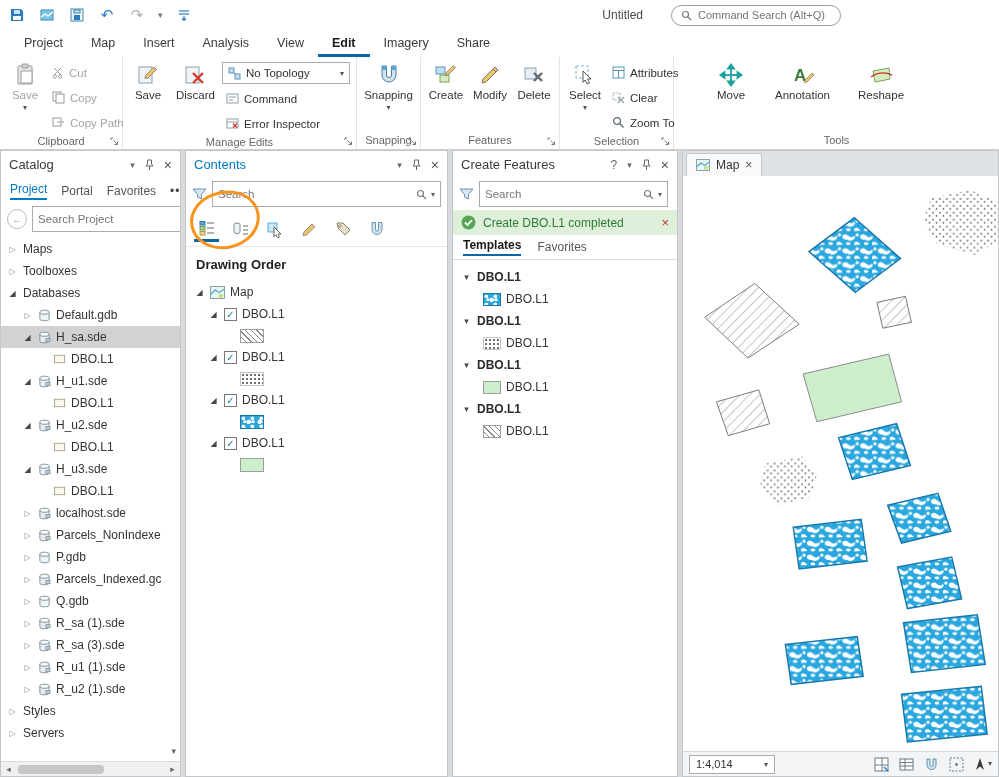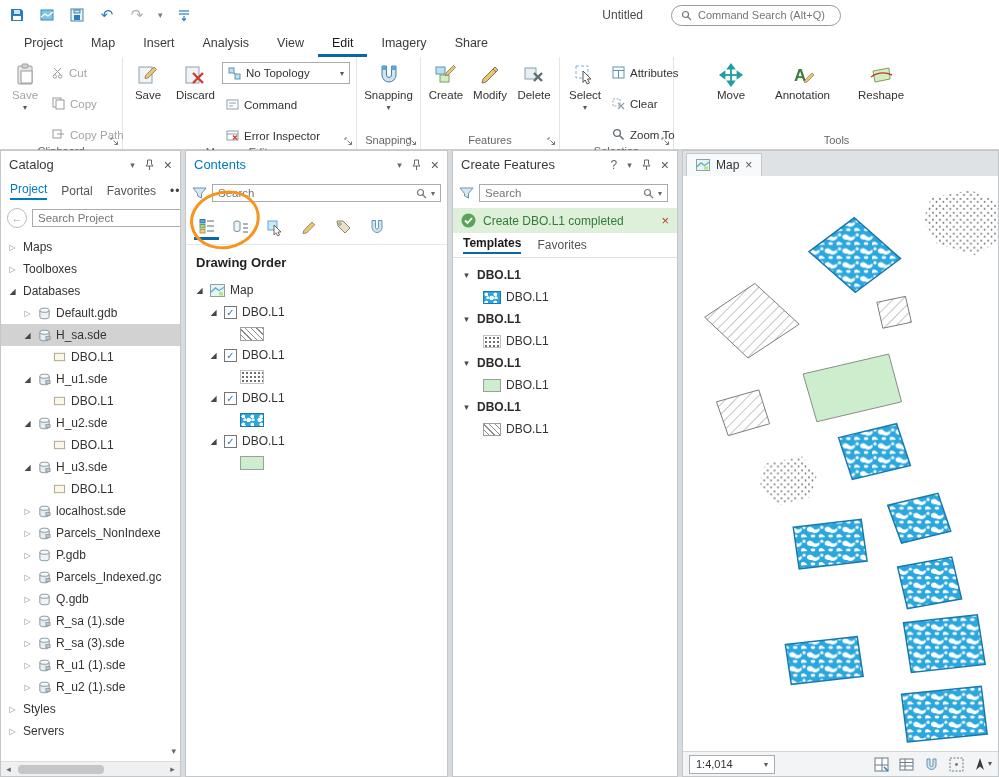--- a/index.html
+++ b/index.html
@@ -15,33 +15,33 @@
   .qat .spacer{flex:1}
   .window-title{color:#4a4a4a;font-size:12px;margin-right:16px}
   .cmd-search{width:170px;height:21px;border:1px solid #8f9ba3;border-radius:11px;display:flex;
               align-items:center;padding:0 9px;gap:6px;margin-right:150px;background:#fff}
   .cmd-search input{border:none;outline:none;flex:1;font-size:11px;color:#5f6b73;background:transparent;
               font-family:"Liberation Sans",sans-serif}
 
   
   .rtabs{display:flex;padding-left:10px;height:27px;align-items:stretch;background:#fff}
   .rtab{padding:6px 14px 4px;font-size:12.5px;color:#3b3b3b}
-  .rtab.active{font-weight:normal;color:#1a1a1a;border-bottom:3px solid #0b66a8;padding-bottom:1px}
+  .rtab.active{font-weight:bold;color:#1a1a1a;border-bottom:3px solid #0b66a8;padding-bottom:1px}
 
   
   .ribbon{height:93px;display:flex;background:#fff;border-bottom:1px solid #cfcfcf}
   .rgroup{display:flex;flex-direction:column;border-right:1px solid #e4e4e4;position:relative;flex:0 0 auto}
   .rg-body{flex:1;display:flex;align-items:flex-start;padding:4px 4px 0;gap:2px}
   .rg-label{height:18px;display:flex;align-items:center;justify-content:center;font-size:11px;color:#666}
   .launcher{position:absolute;right:3px;bottom:3px;line-height:0}
   .bigbtn{display:flex;flex-direction:column;align-items:center;padding:2px 5px 0;min-width:42px;gap:2px;
           font-size:11.5px;color:#333;text-align:center;line-height:1.15}
   .bigbtn .dd{font-size:8px;color:#555;line-height:7px}
   .bigbtn.disabled{color:#a4a4a4}
-  .smallcol{display:flex;flex-direction:column;gap:10px;padding-top:1px}
+  .smallcol{display:flex;flex-direction:column;gap:4px;padding-top:1px}
   .smallbtn{display:flex;align-items:center;gap:5px;font-size:11.5px;height:21px;padding:0 4px;color:#333;white-space:nowrap}
   .smallbtn.disabled{color:#a4a4a4}
   .combo{display:flex;align-items:center;gap:5px;border:1px solid #ababab;background:#fff;height:22px;
          padding:0 5px;font-size:11.5px;width:128px;white-space:nowrap}
   .combo .dd{margin-left:auto;font-size:8px;color:#555}
   .ic{line-height:0}
 
   
   .main{position:absolute;top:150px;bottom:0;left:0;right:0;display:flex;background:#d7dbdd;gap:4px}
   .panel{background:#fff;border:1px solid #c3c7c9;display:flex;flex-direction:column;overflow:hidden;position:relative}
@@ -54,21 +54,21 @@
   .closex{font-size:14px;color:#555;line-height:1}
 
   
   .catalog-panel{width:181px;flex:0 0 181px}
   .cat-tabs{display:flex;gap:14px;padding:0 9px;height:25px;align-items:center;flex:0 0 25px;font-size:12px;color:#555}
   .cat-tab.active{color:#0079c1;border-bottom:2px solid #0079c1;padding-bottom:2px}
   .cat-more{margin-left:auto;color:#444;letter-spacing:1px}
   .searchrow{display:flex;align-items:center;gap:5px;padding:3px 6px;flex:0 0 30px}
   .backcircle{width:20px;height:20px;border:1px solid #bbb;border-radius:50%;display:flex;align-items:center;
               justify-content:center;color:#aaa;font-size:11px;flex:0 0 20px}
-  .searchbox{flex:1;height:18px;border:1px solid #ababab;display:flex;align-items:center;padding:0 5px;gap:4px;background:#fff}
+  .searchbox{flex:1;height:26px;border:1px solid #ababab;display:flex;align-items:center;padding:0 5px;gap:4px;background:#fff}
   .searchbox input{border:none;outline:none;flex:1;min-width:0;font-size:11.5px;color:#555;background:transparent;
               font-family:"Liberation Sans",sans-serif}
   .searchbox .dd{font-size:8px;color:#666}
   .tree{flex:1;overflow:hidden;padding-top:3px}
   .trow{display:flex;align-items:center;height:22px;gap:5px;padding-right:4px;white-space:nowrap;font-size:12px;color:#333}
   .trow.selected{background:#d2d2d2}
   .arr{width:11px;text-align:center;font-size:8px;color:#8c8c8c;flex:0 0 11px}
   .arr.exp{color:#474747;font-size:8px}
   .ticon{line-height:0;flex:0 0 auto}
   .tlabel{overflow:hidden;text-overflow:clip}

